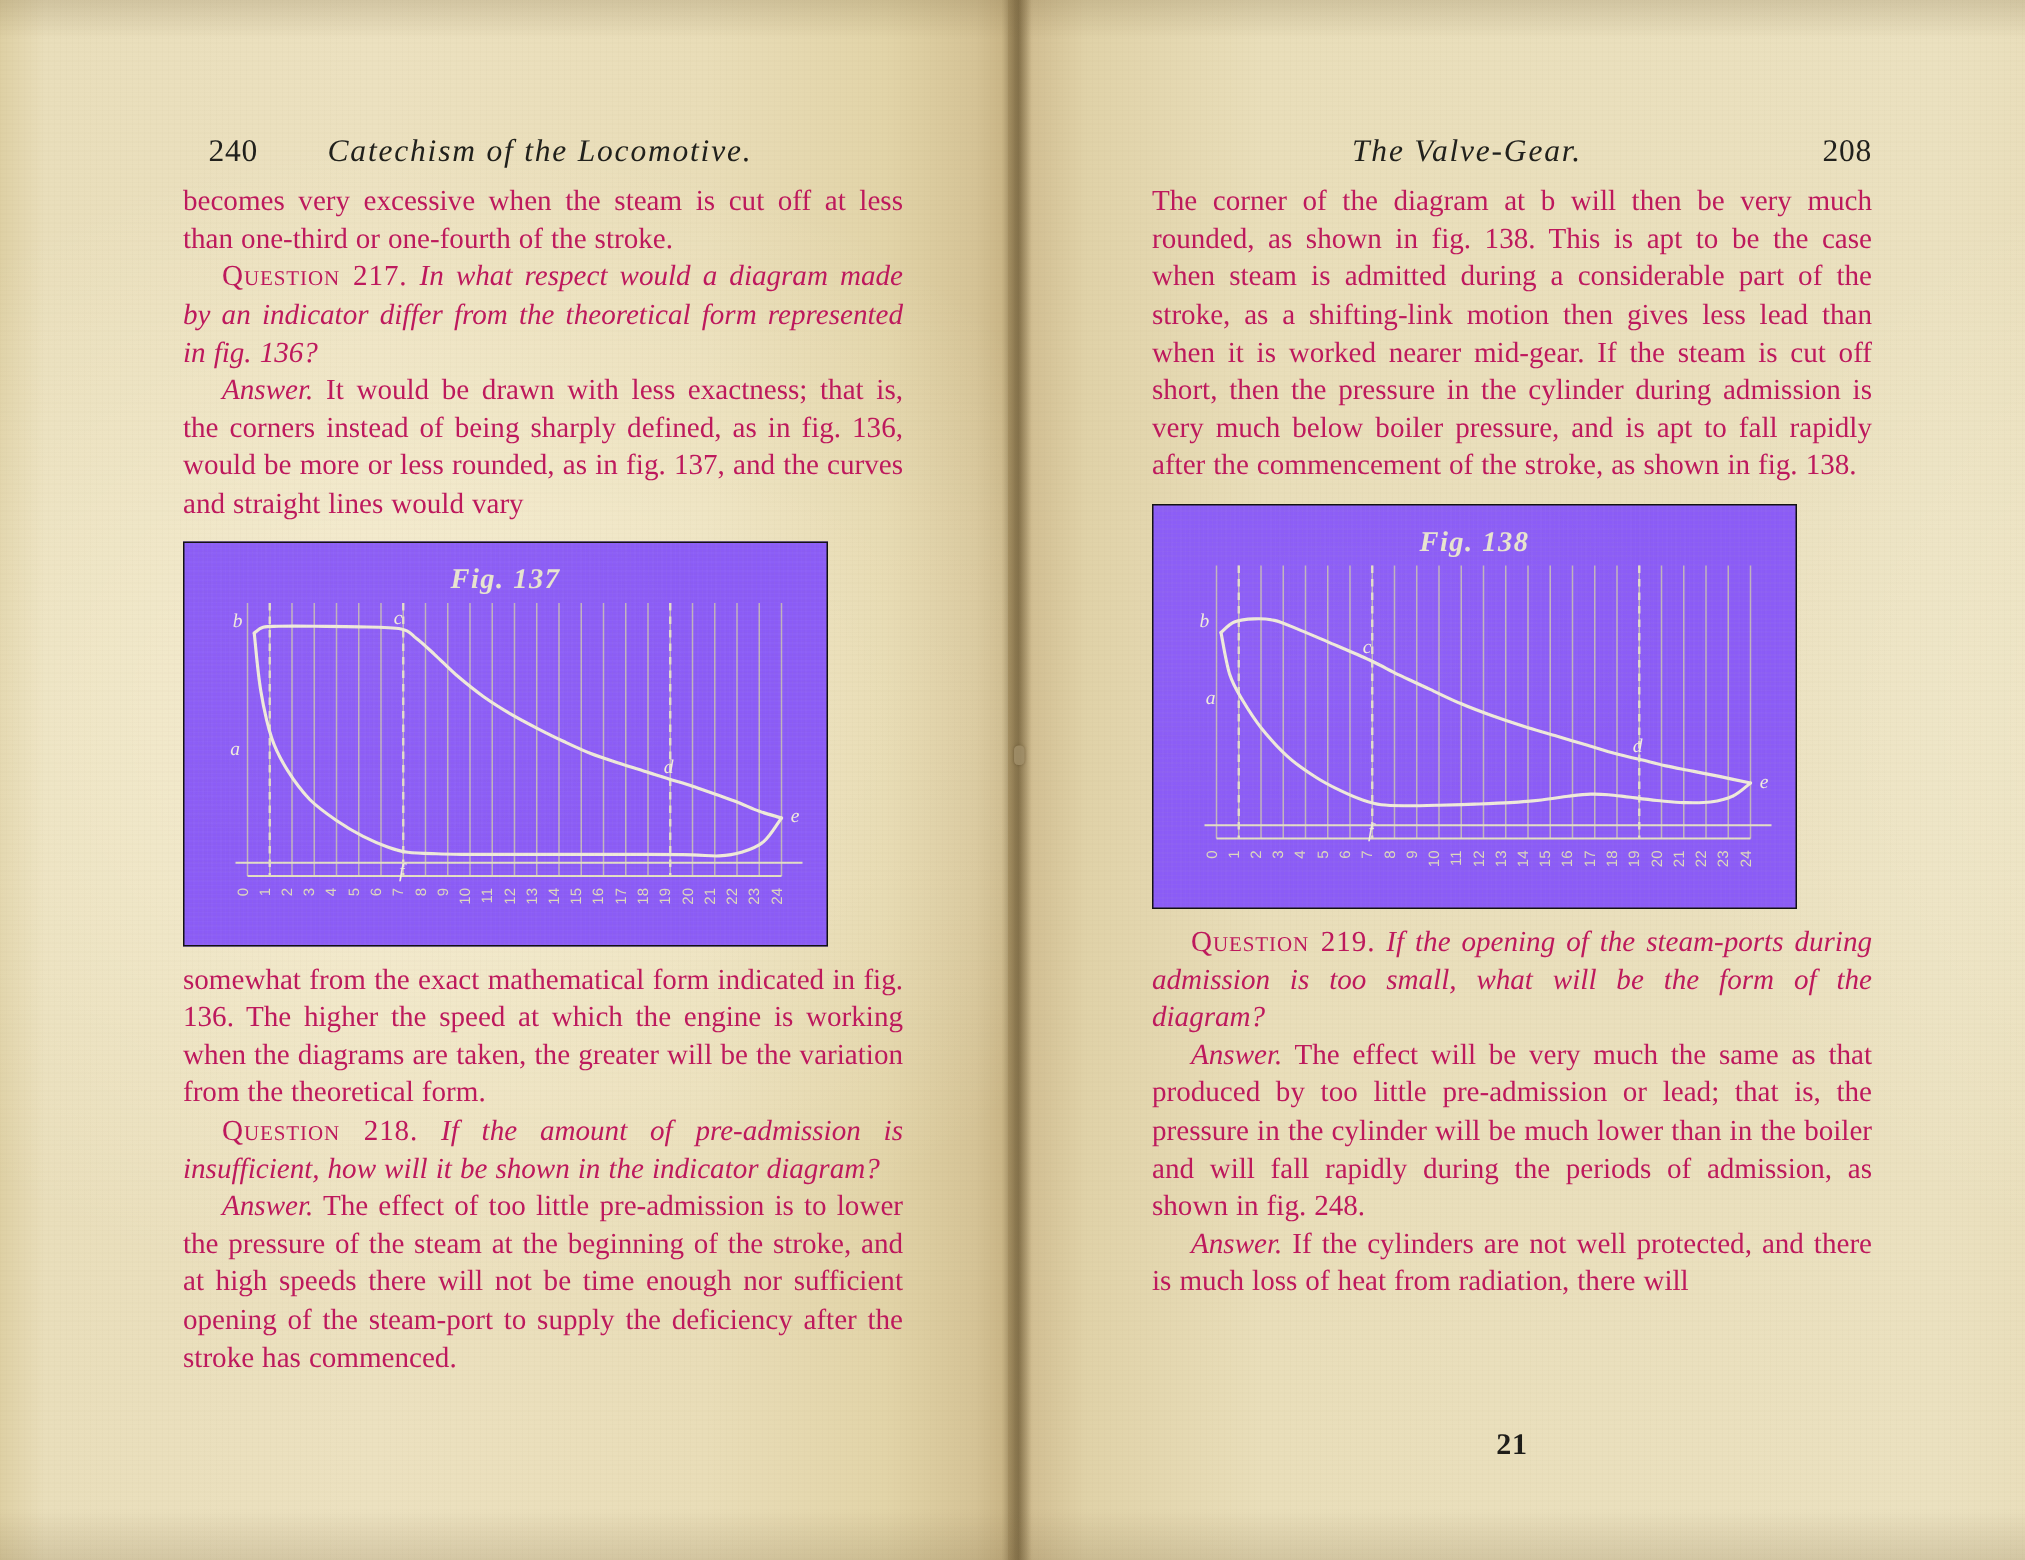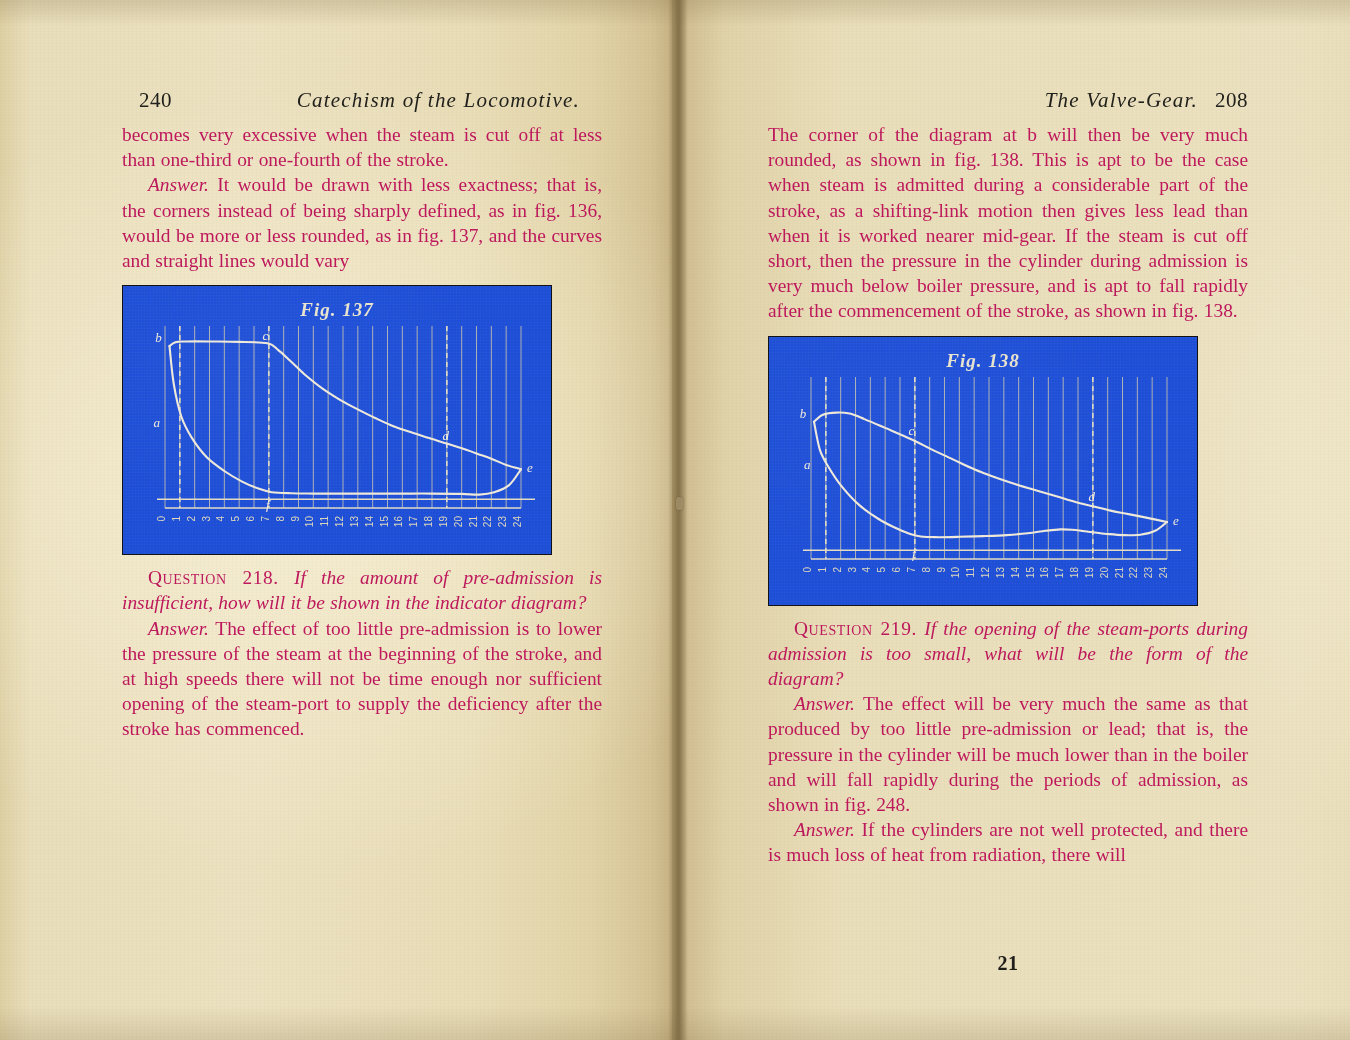--- a/index.html
+++ b/index.html
@@ -41,37 +41,37 @@
   #botshadow{position:absolute;left:0;right:0;bottom:0;height:34px;
     background:linear-gradient(0deg,rgba(120,100,62,.20),rgba(120,100,62,0));pointer-events:none;}
 
   
   .col{position:absolute;top:88px;width:480px;}
   #col-left{left:122px;}
   #col-right{left:768px;}
 
   .runhead{position:relative;height:34px;}
   .runhead .folio{position:absolute;top:0;font-size:21px;color:#20201c;letter-spacing:.5px;}
-  .runhead .rtitle{position:absolute;top:0;width:100%;text-align:right;
+  .runhead .rtitle{position:absolute;top:0;width:100%;text-align:center;
     font-style:italic;font-size:21px;color:#20201c;letter-spacing:1.2px;}
   #col-left .folio{left:0;margin-left:17px;}
   #col-left .rtitle{left:18px;width:440px;}
   #col-right .folio{right:0;}
   #col-right .rtitle{left:-10px;width:440px;font-style:italic;}
 
   p.body{margin:0;font-size:19.4px;line-height:25.2px;color:#be185d;
     text-align:justify;text-justify:inter-word;word-spacing:.5px;}
   p.body.indent{text-indent:26px;}
   .q{font-variant:small-caps;letter-spacing:.6px;}
   .it{font-style:italic;}
   .qtext{font-style:italic;}
 
   
   .figwrap{margin:12px 0 10px 0;}
-  .figpanel{position:relative;background:#1d4ed8;border:1px solid #111;}
+  .figpanel{position:relative;background:#8b5cf6;border:1px solid #111;}
   .figpanel .noise{position:absolute;inset:0;opacity:.55;pointer-events:none;
     background-image:
       repeating-linear-gradient(0deg,rgba(255,255,255,.035) 0px,rgba(255,255,255,.035) 1px,rgba(0,0,0,0) 1px,rgba(0,0,0,0) 3px),
       repeating-linear-gradient(90deg,rgba(255,255,255,.03) 0px,rgba(255,255,255,.03) 1px,rgba(0,0,0,0) 1px,rgba(0,0,0,0) 3px),
       radial-gradient(ellipse at 30% 30%, rgba(255,255,255,.05), rgba(0,0,0,0) 60%);}
   .figpanel svg{display:block;position:relative;}
   .figtitle{font-family:"Liberation Serif",serif;font-style:italic;font-weight:bold;
     fill:#e8e4cf;letter-spacing:1px;}
   .gridline{stroke:#cfc9ae;stroke-width:1;opacity:.8;}
   .dashline{stroke:#e6e1c8;stroke-width:1.6;stroke-dasharray:5 4;opacity:.95;}
@@ -95,20 +95,21 @@
 
   <div class="col" id="col-left">
 
     <div class="runhead">
       <span class="folio">240</span>
       <span class="rtitle">Catechism of the Locomotive.</span>
     </div>
 
     <p class="body">becomes very excessive when the steam is cut off at less than one-third or one-fourth of the stroke.</p>
 
+    <p class="body indent"><span class="q">Question 217.</span> <span class="qtext">In what respect would a diagram made by an indicator differ from the theoretical form represented in fig. 136?</span></p>
 
     <p class="body indent"><span class="it">Answer.</span> <span>It would be drawn with less exactness; that is, the corners instead of being sharply defined, as in fig. 136, would be more or less rounded, as in fig. 137, and the curves and straight lines would vary</span></p>
 
     <div class="figwrap">
       <div class="figpanel" style="width:428px;height:268px;">
         <svg id="svg-fig137" width="428" height="268" viewBox="0 0 428 268">
             <text x="214" y="30" text-anchor="middle" font-size="19" class="figtitle">Fig. 137</text>
             <line x1="42" y1="40" x2="42" y2="222" class="gridline"></line>
             <line x1="56.83333333333333" y1="40" x2="56.83333333333333" y2="222" class="gridline"></line>
             <line x1="71.66666666666666" y1="40" x2="71.66666666666666" y2="222" class="gridline"></line>
@@ -170,20 +171,21 @@
             <text x="0" y="0" text-anchor="end" transform="translate(338.7,230) rotate(-90)" class="ticklab">20</text>
             <text x="0" y="0" text-anchor="end" transform="translate(353.5,230) rotate(-90)" class="ticklab">21</text>
             <text x="0" y="0" text-anchor="end" transform="translate(368.3,230) rotate(-90)" class="ticklab">22</text>
             <text x="0" y="0" text-anchor="end" transform="translate(383.2,230) rotate(-90)" class="ticklab">23</text>
             <text x="0" y="0" text-anchor="end" transform="translate(398.0,230) rotate(-90)" class="ticklab">24</text>
           </svg>
         <div class="noise"></div>
       </div>
     </div>
 
+    <p class="body">somewhat from the exact mathematical form indicated in fig. 136.   The higher the speed at which the engine is working when the diagrams are taken, the greater will be the variation from the theoretical form.</p>
 
     <p class="body indent"><span class="q">Question 218.</span> <span class="qtext">If the amount of pre-admission is insufficient, how will it be shown in the indicator diagram?</span></p>
 
     <p class="body indent"><span class="it">Answer.</span> <span>The effect of too little pre-admission is to lower the pressure of the steam at the beginning of the stroke, and at high speeds there will not be time enough nor sufficient opening of the steam-port to supply the deficiency after the stroke has commenced.</span></p>
   </div>
 
   <div class="col" id="col-right">
 
     <div class="runhead">
       <span class="rtitle">The Valve-Gear.</span>

